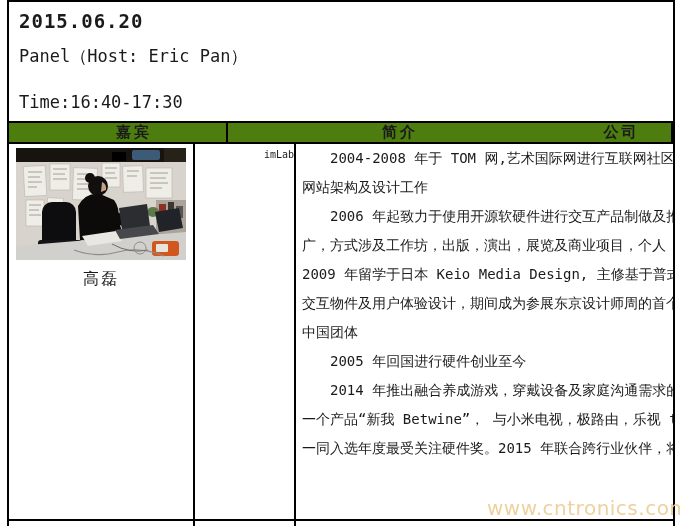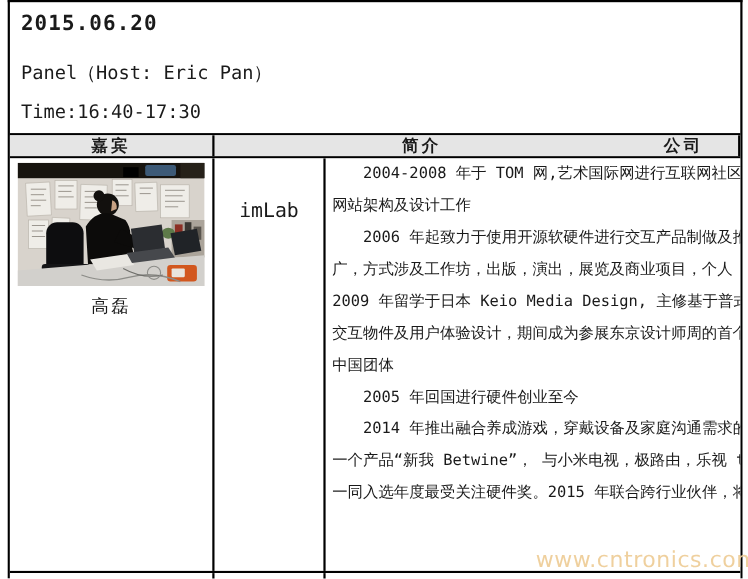--- a/index.html
+++ b/index.html
@@ -9,35 +9,35 @@
     color:#1a1a1a;overflow:hidden;
   }
   .frame{
     position:absolute;left:7px;top:0;width:668px;height:526px;
     border-left:2px solid #000;border-right:2px solid #000;border-top:2px solid #000;
     box-sizing:border-box;background:#ffffff;
   }
   .head-block{position:absolute;left:0;top:0;width:100%;height:119px;}
   .head-line{position:absolute;left:10px;white-space:nowrap;}
   .head-date{top:8px;font-size:19px;font-weight:bold;letter-spacing:1px;}
-  .head-panel{top:53px;font-size:17px;}
+  .head-panel{top:43px;font-size:17px;}
   .head-time{top:90px;font-size:17px;}
   .tbl{position:absolute;left:0;top:119px;width:664px;border-top:2px solid #000;}
   .tr{display:flex;box-sizing:border-box;border-bottom:2px solid #000;background:#fff;}
-  .tr-head{height:21px;background:#e5e5e5;font-weight:bold;font-size:15px;}
+  .tr-head{height:21px;background:#4d7c0f;font-weight:bold;font-size:15px;padding-left:33px;}
   .tr-main{height:377px;}
   .tr-stub{height:7px;border-bottom:none;}
   .td{box-sizing:border-box;overflow:hidden;}
   .td1{width:186px;border-right:2px solid #000;}
   .td2{width:101px;border-right:2px solid #000;}
   .td3{flex:1;}
   .th-cell{display:flex;align-items:center;justify-content:center;letter-spacing:3px;}
   .photo-wrap{width:170px;margin:4px auto 0 auto;}
   .guest-name{text-align:center;font-size:16px;margin-top:5px;letter-spacing:2px;}
-  .company-name{text-align:center;font-size:18px;padding-top:5px;margin-top:32px;}
+  .company-name{text-align:right;font-size:10px;padding-top:5px;}
   .bio{padding:0;}
   .bio-line{
     height:29px;line-height:29px;font-size:14px;white-space:nowrap;
     padding-left:6px;padding-right:2px;
   }
   .bio-line.indent{padding-left:34px;}
   .watermark{
     position:absolute;left:487px;top:496px;z-index:5;
     font-family:"DejaVu Sans",sans-serif;font-size:20px;
     color:rgba(238,205,153,0.95);letter-spacing:0.5px;white-space:nowrap;

